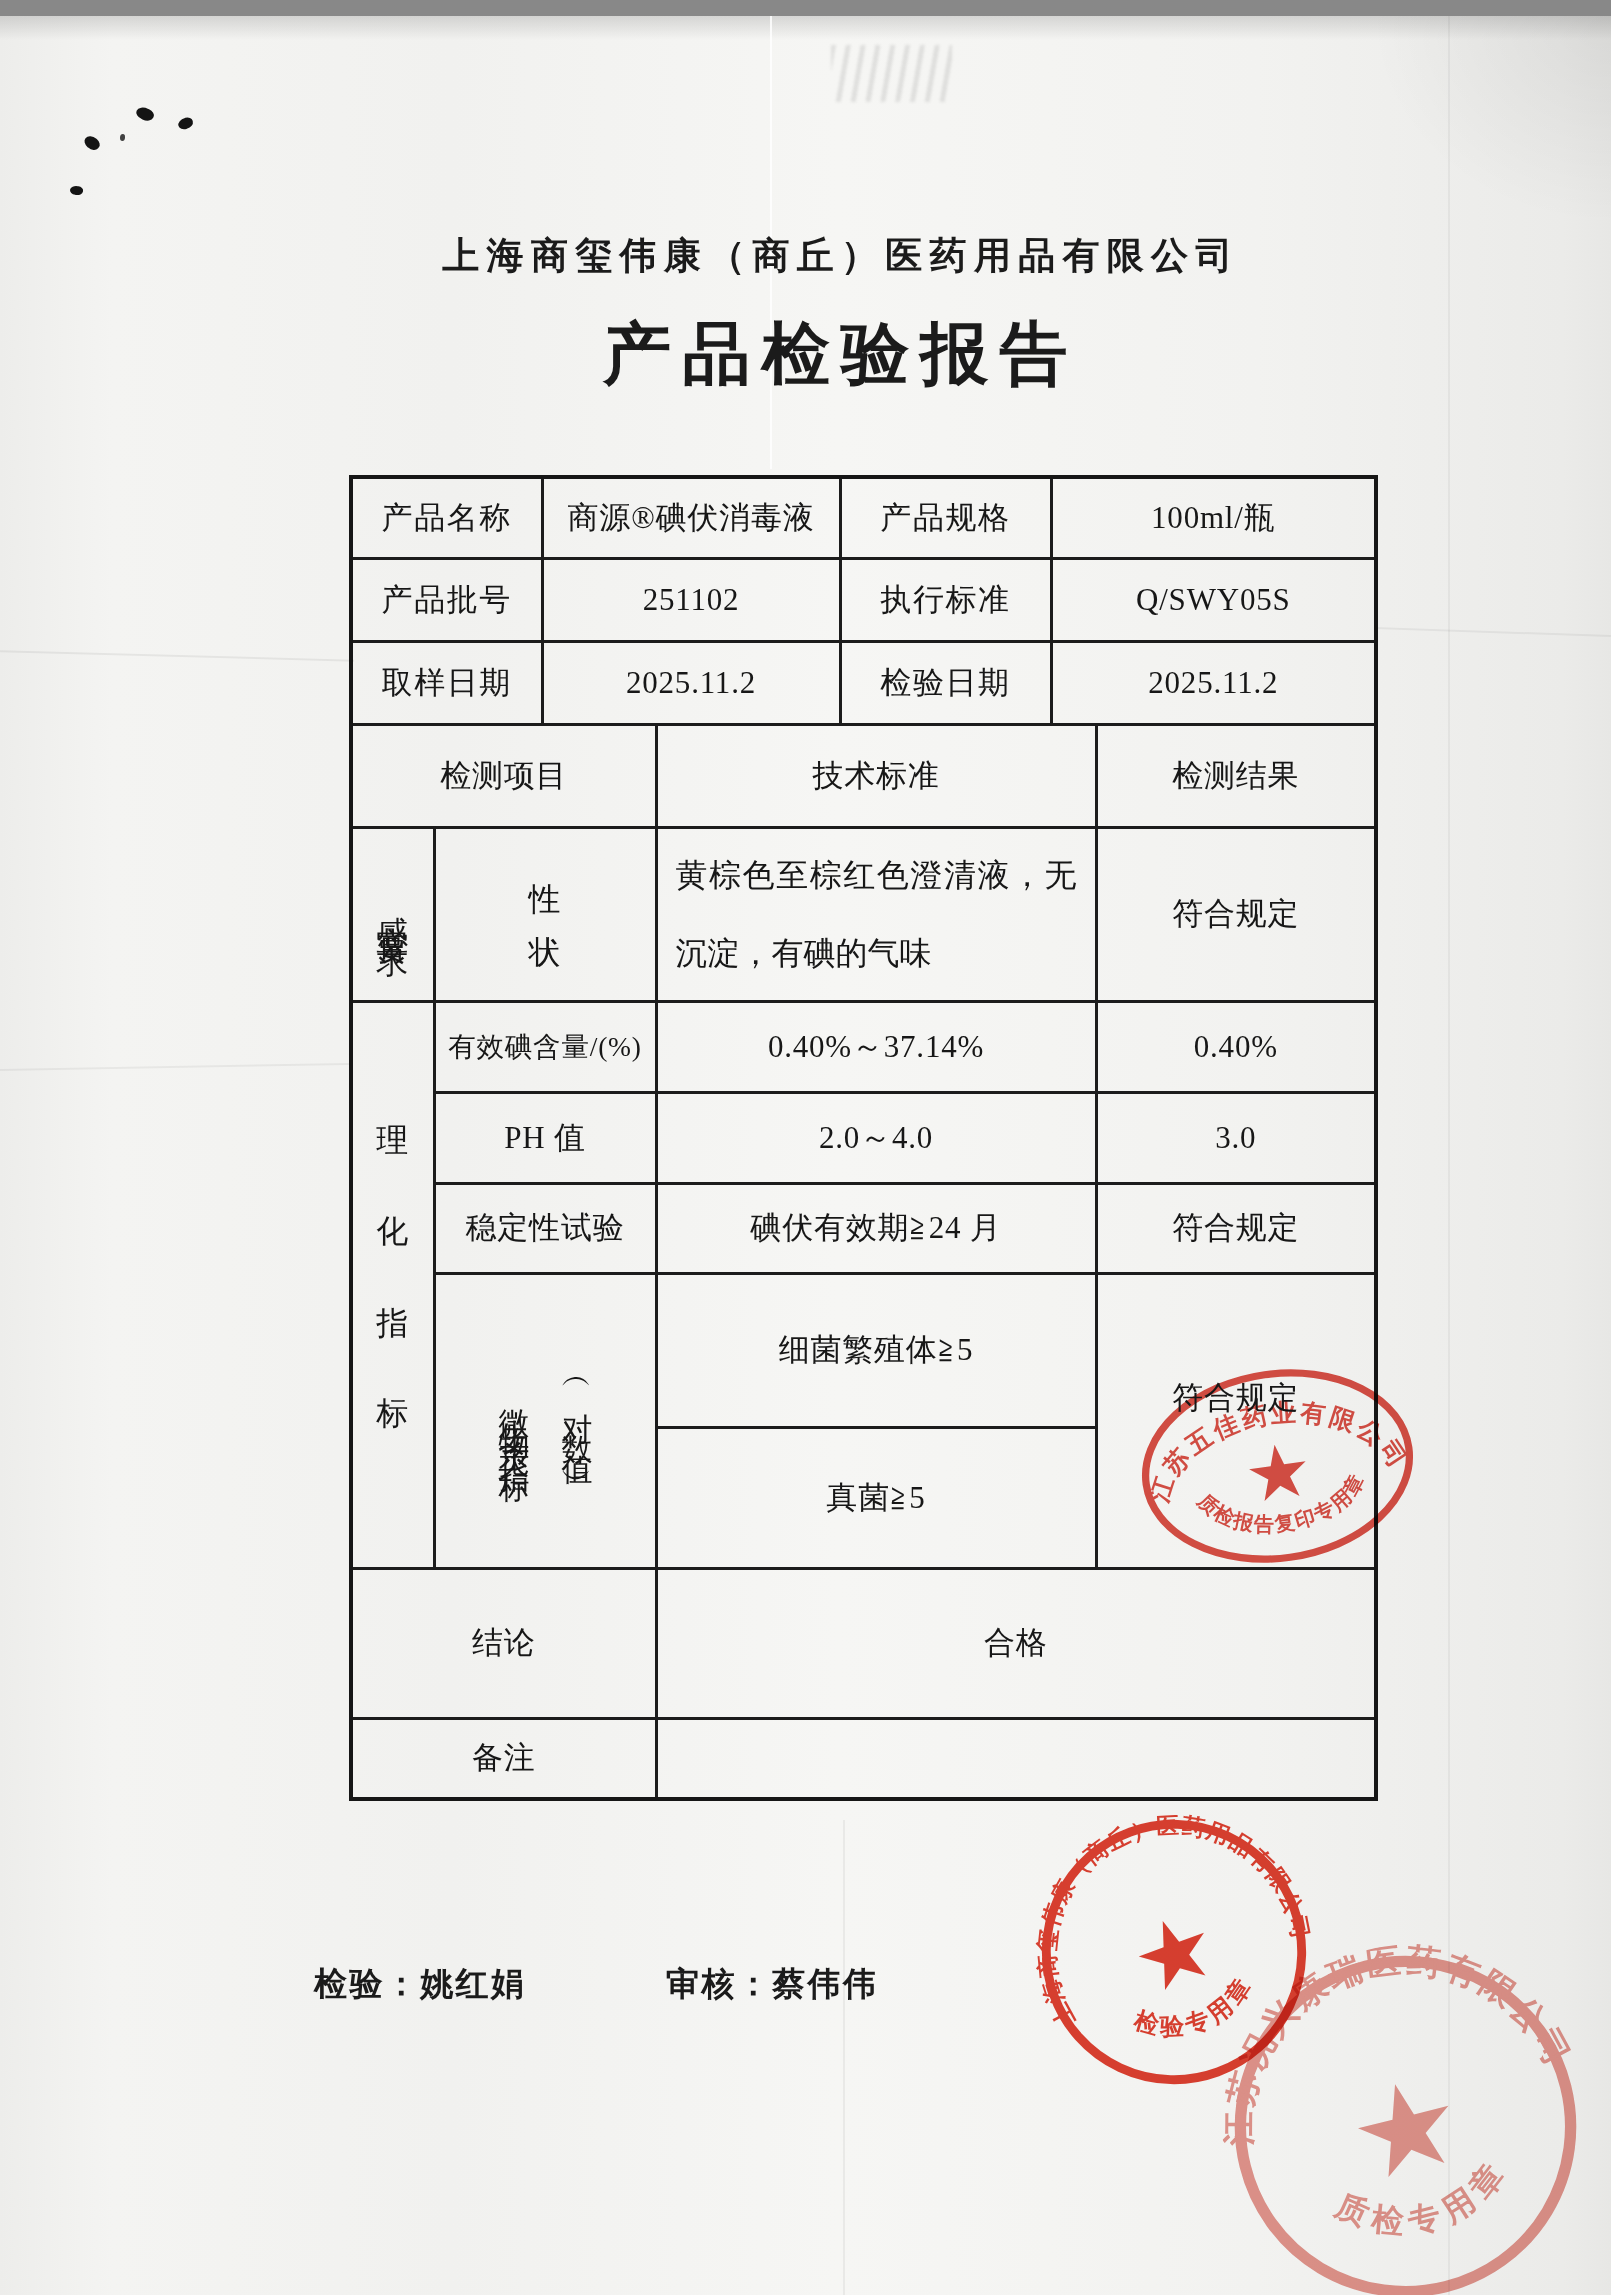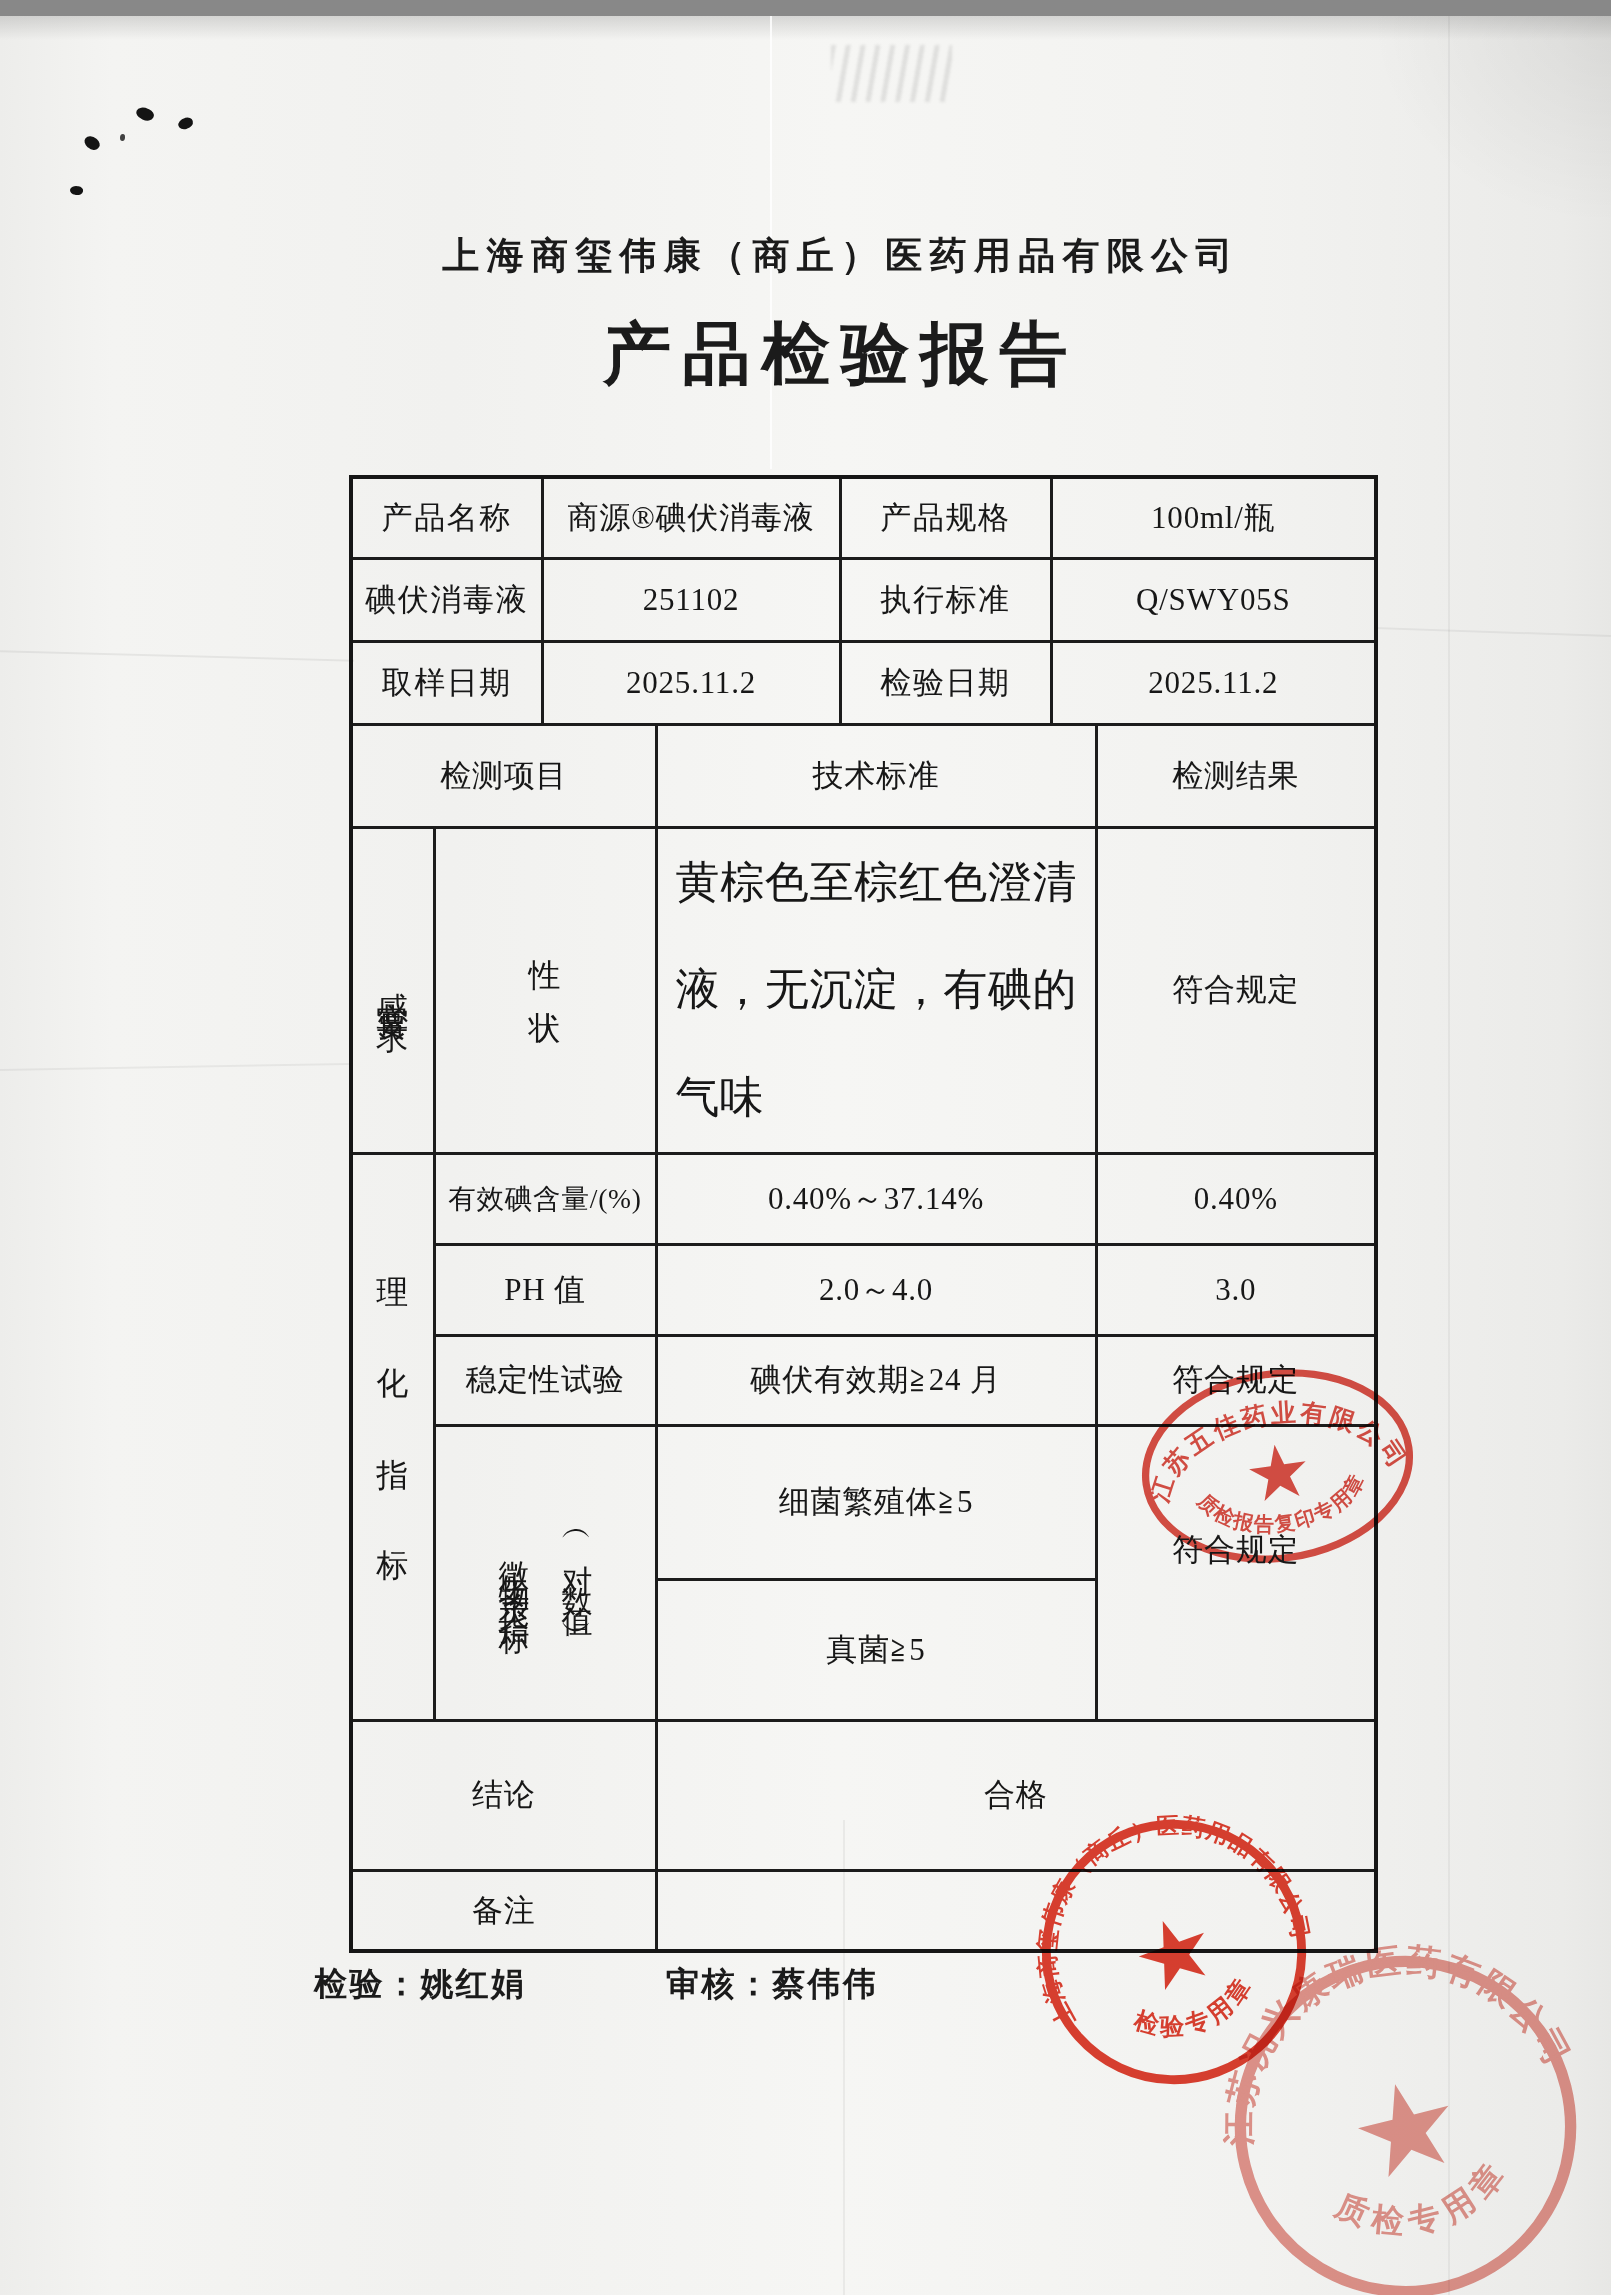--- a/index.html
+++ b/index.html
@@ -52,21 +52,21 @@
   td.lbl{text-align:left;padding-left:19.4px;letter-spacing:1.6px;}
   td.ctr{text-align:center;letter-spacing:0.8px;}
   .v-text{writing-mode:vertical-rl;text-orientation:upright;display:inline-block;}
   .sensory{letter-spacing:9.7px;font-size:32px;}
   .physical{letter-spacing:91px;font-size:32px;}
   .microbe-wrap{display:flex;flex-direction:row;justify-content:center;align-items:center;gap:21px;}
   .microbe-main{letter-spacing:10.5px;font-size:31px;}
   .microbe-sub{letter-spacing:21px;font-size:31px;}
   .appearance-item{letter-spacing:52px;font-size:32px;}
   .std-long{display:block;text-align:justify;text-align-last:left;
-    padding:0 18px;line-height:2.45;font-size:44px;}
+    padding:0 18px;line-height:2.45;font-size:32px;}
   .result-over-stamp{position:relative;z-index:7;display:inline-block;transform:translateY(-22.6px);}
 
   
   .footer-item{position:absolute;font-size:33px;font-weight:600;letter-spacing:2.4px;z-index:7;white-space:nowrap;}
   .f-inspector{left:314px;top:1946px;}
   .f-reviewer{left:666px;top:1946px;}
   .f-issue{left:1064px;top:1943px;}
 
   
   .stamp{position:absolute;mix-blend-mode:multiply;z-index:5;pointer-events:none;}
@@ -111,21 +111,21 @@
     </colgroup>
     <tbody>
 
       <tr style="height:81px">
         <td colspan="2" class="lbl">产品名称</td>
         <td colspan="2" class="ctr">商源®碘伏消毒液</td>
         <td class="lbl">产品规格</td>
         <td colspan="2" class="ctr">100ml/瓶</td>
       </tr>
       <tr style="height:83px">
-        <td colspan="2" class="lbl">碘伏消毒液</td>
+        <td colspan="2" class="lbl">产品批号</td>
         <td colspan="2" class="ctr">251102</td>
         <td class="lbl">执行标准</td>
         <td colspan="2" class="ctr">Q/SWY05S</td>
       </tr>
       <tr style="height:83px">
         <td colspan="2" class="lbl">取样日期</td>
         <td colspan="2" class="ctr">2025.11.2</td>
         <td class="lbl">检验日期</td>
         <td colspan="2" class="ctr">2025.11.2</td>
       </tr>

